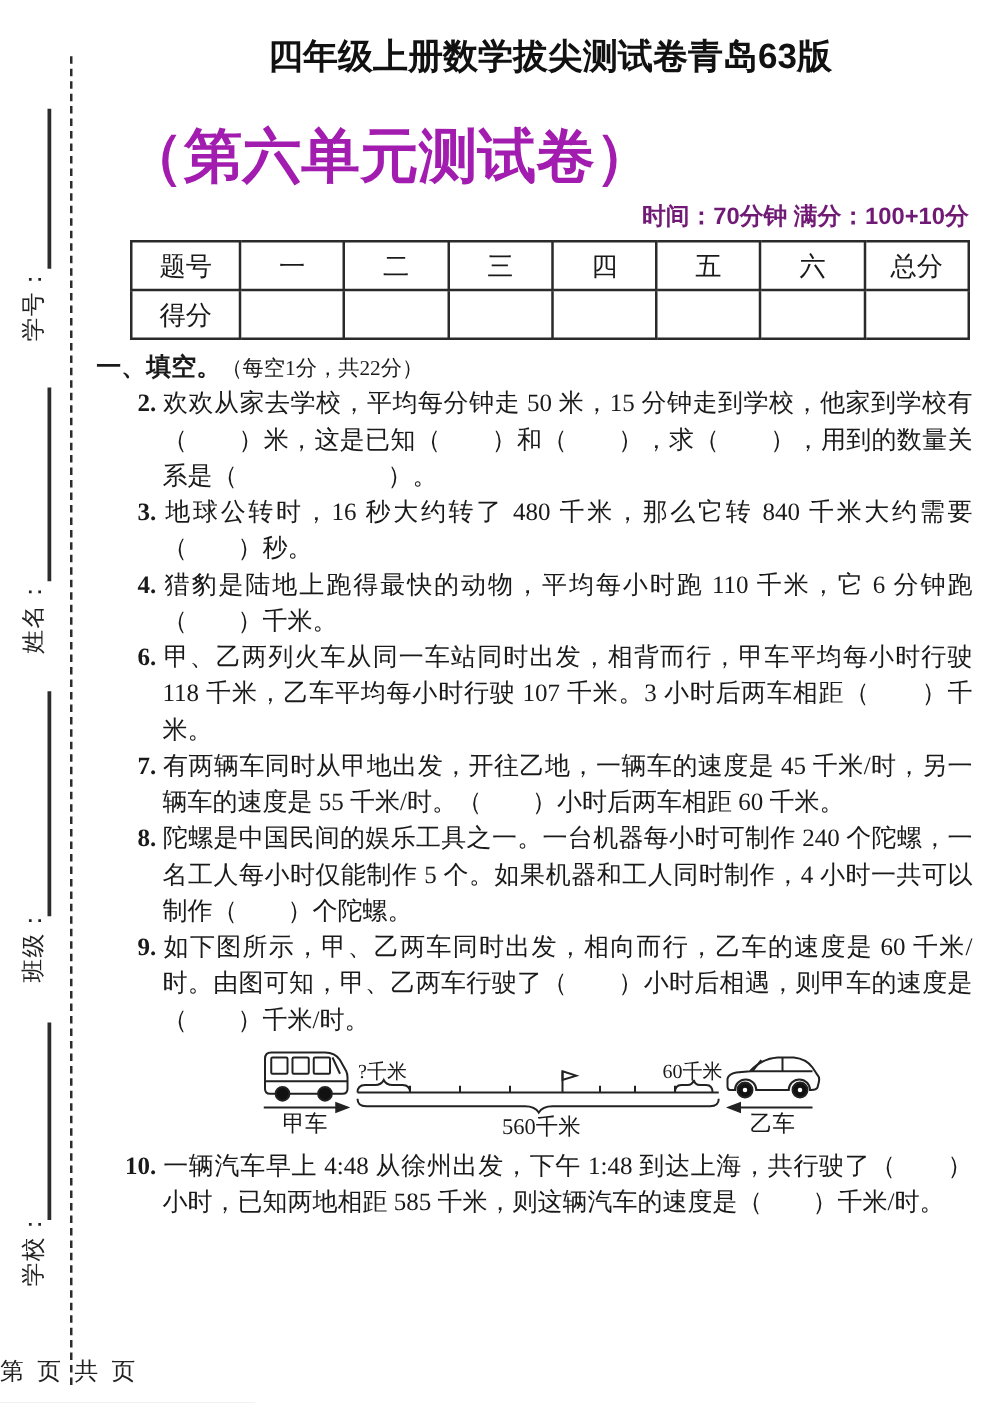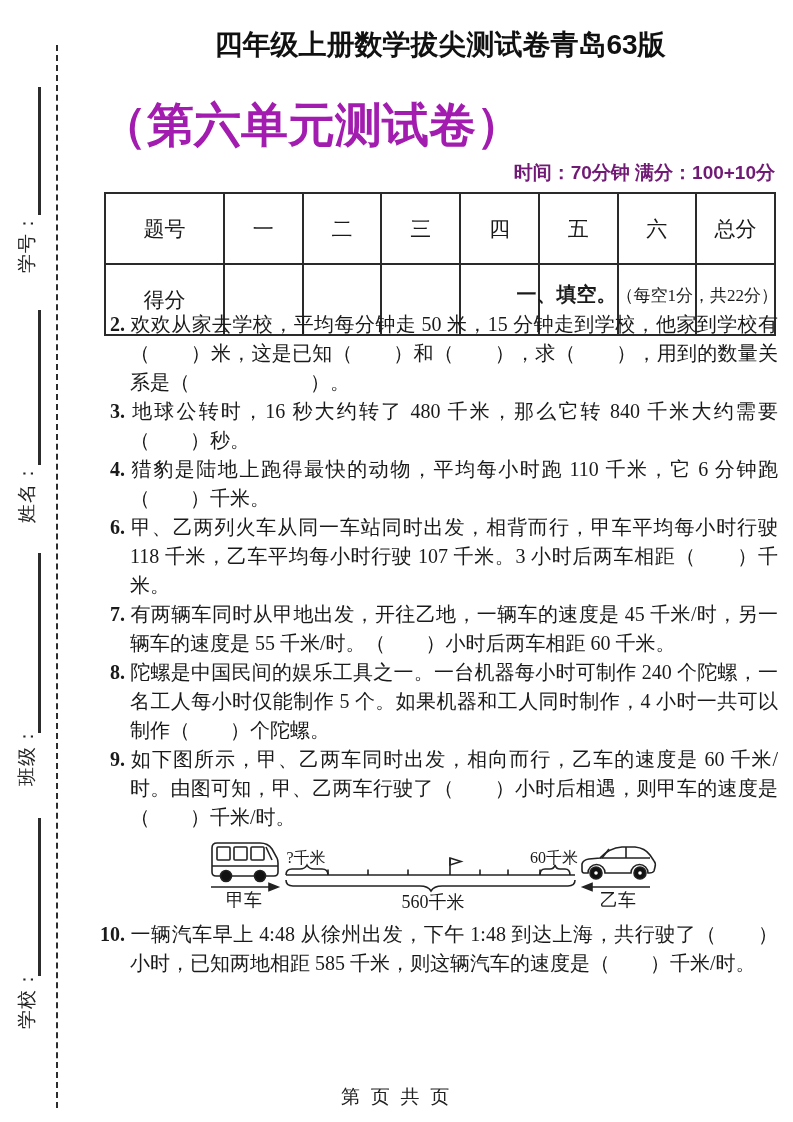--- a/index.html
+++ b/index.html
@@ -52,45 +52,45 @@
     color:#701a75;
   }
   
   .score-table{
     position:absolute;left:104px;top:192px;width:672px;
     border-collapse:collapse;table-layout:fixed;
   }
   .score-table td{
     border:2px solid #2a2a2a;height:37px;
     text-align:center;vertical-align:middle;
-    font-size:21px;padding:16px;color:#1a1a1a;
+    font-size:21px;padding:0;color:#1a1a1a;
   }
   .score-table td.first{width:85px;}
   
   .questions{
     position:absolute;left:95px;top:280px;width:683px;
     font-size:20px;line-height:29px;text-align:justify;
     color:#1a1a1a;
   }
-  .section-head{margin-left:-18px;text-align:right;}
+  .section-head{margin-left:-18px;text-align:left;}
   .section-title{font-weight:bold;font-size:20px;}
   .section-note{font-size:17px;}
   .q{padding-left:35px;}
   .q .num{
     display:inline-block;width:30px;margin-left:-35px;margin-right:5px;
     text-align:right;font-weight:bold;
   }
   .figure-block{height:88px;position:relative;text-align:center;}
   .figure-block svg{position:absolute;left:103px;top:0;}
   .fig-text{font-size:16px;fill:#1a1a1a;font-family:"Liberation Serif","DejaVu Serif",serif;}
   .fig-text-lg{font-size:18px;fill:#1a1a1a;font-family:"Liberation Serif","DejaVu Serif",serif;}
   
   .footer{
     position:absolute;left:0;right:0;top:1084px;
-    text-align:center;font-size:19px;letter-spacing:3px;color:#222;
+    text-align:left;font-size:19px;letter-spacing:3px;color:#222;
   }
 </style>
 </head>
 <body>
 
 <div class="page">
 
   <div class="dash-line"></div>
   <div class="solid-seg seg1"></div>
   <div class="solid-seg seg2"></div>

